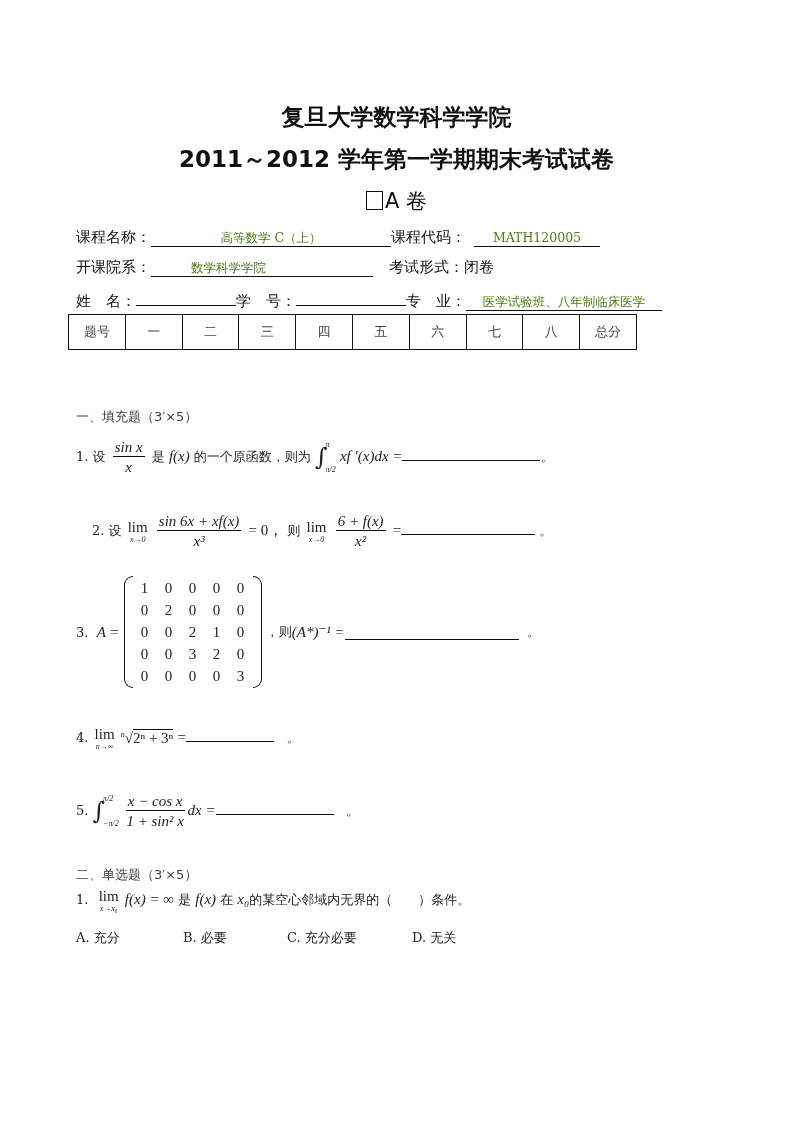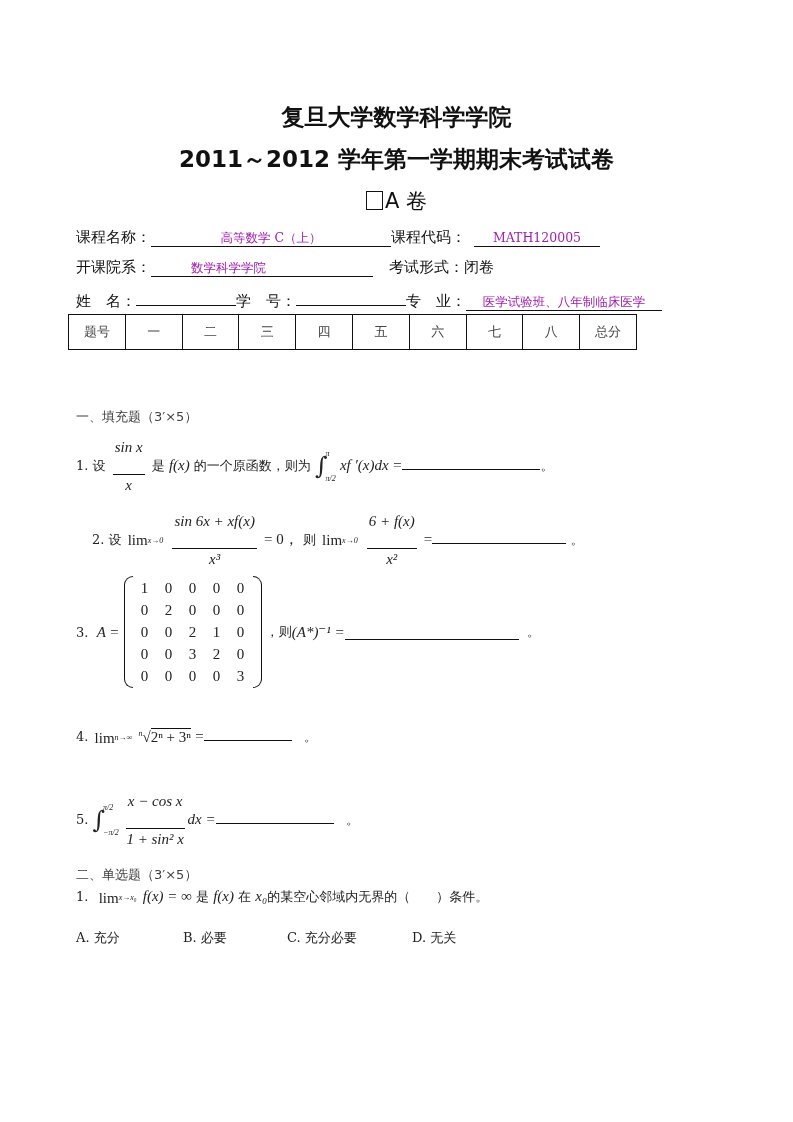--- a/index.html
+++ b/index.html
@@ -3,32 +3,32 @@
 <meta charset="utf-8">
 <style>
   html, body { margin:0; padding:0; background:#ffffff; }
   body { width:793px; height:1122px; position:relative; overflow:hidden; color:#111; font-family:"DejaVu Serif","Liberation Serif",serif; }
   .abs { position:absolute; }
   .title1 { top:102px; left:0; width:793px; text-align:center; font-size:23px; font-weight:bold; font-family:"DejaVu Sans","Liberation Sans",sans-serif; letter-spacing:0px; }
   .title2 { top:144px; left:0; width:793px; text-align:center; font-size:23px; font-weight:bold; font-family:"DejaVu Sans","Liberation Sans",sans-serif; }
   .title3 { top:187px; left:0; width:793px; text-align:center; font-size:21px; font-family:"DejaVu Sans","Liberation Sans",sans-serif; }
   .title3 .box { display:inline-block; width:15px; height:17px; border:1.5px solid #111; vertical-align:-2px; margin-right:2px; }
   .info { font-size:15px; font-family:"DejaVu Serif","Liberation Serif",serif; white-space:nowrap; }
-  .uline { display:inline-block; border-bottom:1px solid #111; text-align:center; font-size:12.5px; color:#a21caf; height:16px; line-height:16px; vertical-align:baseline; }
+  .uline { display:inline-block; border-bottom:1px solid #111; text-align:center; font-size:12.5px; color:#4d7c0f; height:16px; line-height:16px; vertical-align:baseline; }
   table.score { position:absolute; left:68px; top:314px; width:569px; border-collapse:collapse; font-size:13px; color:#444; font-family:"DejaVu Sans","Liberation Sans",sans-serif; }
   table.score td { border:1px solid #111; text-align:center; height:34px; padding:0; width:10%; }
   .sec { font-size:13px; font-family:"DejaVu Sans","Liberation Sans",sans-serif; color:#404040; }
   .q { font-size:13px; color:#222; white-space:nowrap; font-family:"DejaVu Serif","Liberation Serif",serif; }
   .m { font-family:"Liberation Serif","DejaVu Serif",serif; font-style:italic; font-size:15px; }
   .mr { font-family:"Liberation Serif","DejaVu Serif",serif; font-size:15px; }
   .frac { display:inline-flex; flex-direction:column; align-items:center; vertical-align:middle; margin:0 3px; }
-  .frac .num { border-bottom:1px solid #111; padding:0 2px 18px 2px; line-height:18px;font-family:Liberation Serif, serif; }
+  .frac .num { border-bottom:1px solid #111; padding:0 2px 0 2px; line-height:18px;font-family:Liberation Serif, serif; }
   .frac .den { padding-top:1px; line-height:18px; }
   .ans { display:inline-block; border-bottom:1px solid #111; height:14px; vertical-align:baseline; }
-  .lim { display:inline-flex; flex-direction:row; align-items:center; vertical-align:middle; margin:0 2px; }
+  .lim { display:inline-flex; flex-direction:column; align-items:center; vertical-align:middle; margin:0 2px; }
   .lim .top { font-family:"Liberation Serif",serif; font-size:15px; line-height:16px; }
   .lim .bot { font-family:"Liberation Serif",serif; font-style:italic; font-size:8px; line-height:9px; }
   .int { display:inline-flex; align-items:center; vertical-align:middle; }
   .int .sym { font-family:"DejaVu Serif",serif; font-size:24px; line-height:28px; }
   .int .lims { display:inline-flex; flex-direction:column; justify-content:space-between; height:34px; font-size:8px; font-family:"Liberation Serif",serif; font-style:italic; margin-left:-2px; }
   .matrix { display:inline-flex; align-items:center; vertical-align:middle; }
   .matrix .br { font-family:"DejaVu Sans",sans-serif; width:8px; height:110px; border:1.2px solid #111; }
   .matrix .brl { border-right:none; border-radius:10px 0 0 10px; }
   .matrix .brr { border-left:none; border-radius:0 10px 10px 0; }
   .matrix table { border-collapse:collapse; font-family:"Liberation Serif",serif; font-size:15px; }

